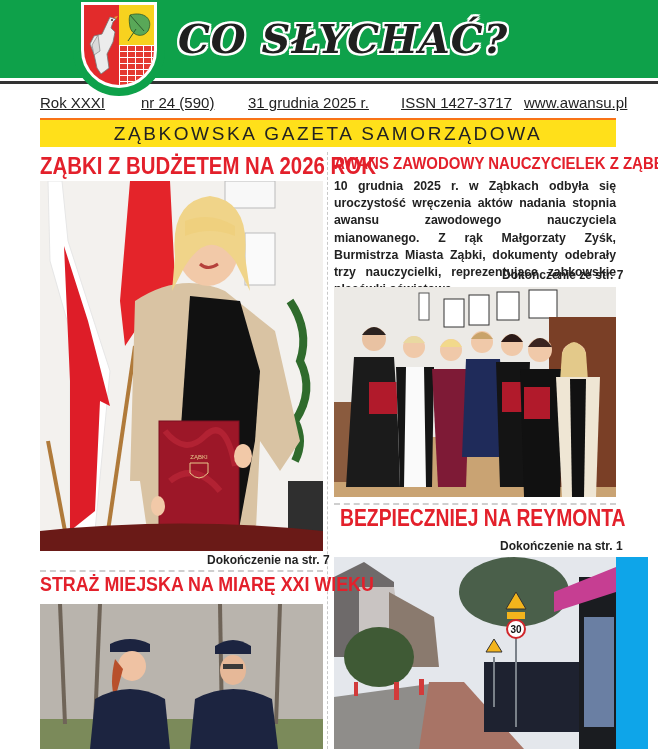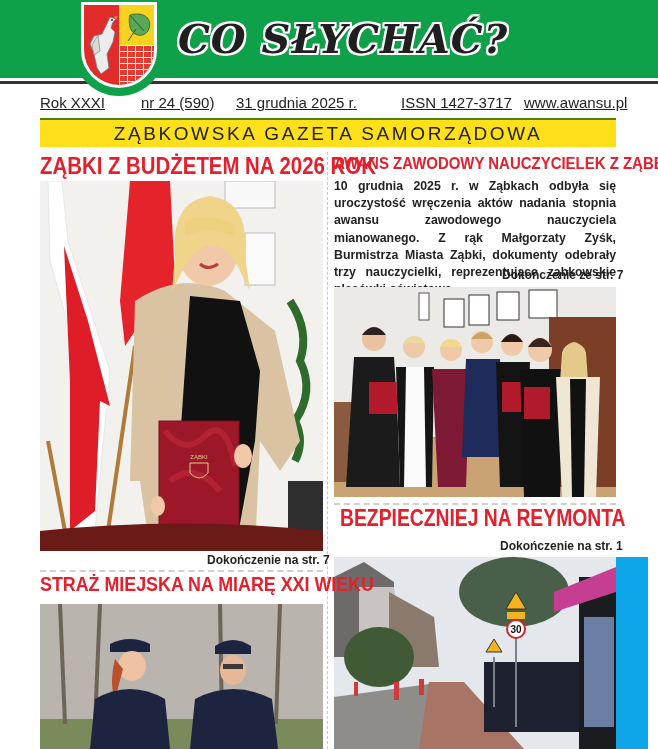--- a/index.html
+++ b/index.html
@@ -28,21 +28,21 @@
     font-family: "DejaVu Serif", serif; font-style: italic; font-weight: bold;
     font-size: 40px; line-height: 70px; color: #1f1f1f; letter-spacing: 1px;
     text-shadow: 2px 0 0 #fff, -2px 0 0 #fff, 0 2px 0 #fff, 0 -2px 0 #fff,
                  2px 2px 0 #fff, -2px -2px 0 #fff, 2px -2px 0 #fff, -2px 2px 0 #fff; }
 
   .infobar { position: absolute; left: 40px; top: 94px; width: 578px; height: 20px;
     font-size: 15px; color: #222; }
   .infobar span { position: absolute; top: 0; white-space: nowrap; text-decoration: underline; }
 
   .band { position: absolute; left: 40px; top: 118px; width: 576px; height: 29px;
-    background: #ffe01a; border-top: 2px solid #4d7c0f; text-align: center;
+    background: #ffe01a; border-top: 2px solid #f97316; text-align: center;
     font-size: 19px; line-height: 27px; letter-spacing: 2.6px; color: #222; }
 
   .headline { position: absolute; color: #e3202b; font-family: "Liberation Sans", sans-serif;
     font-weight: bold; white-space: nowrap; transform-origin: left top; }
   .h1 { left: 40px; top: 152px; font-size: 24px; transform: scaleX(0.85); }
   .h2 { left: 334px; top: 154px; font-size: 17px; transform: scaleX(0.88); }
   .h3 { left: 340px; top: 505px; font-size: 23px; transform: scaleX(0.84); }
   .h4 { left: 40px; top: 572px; font-size: 21px; transform: scaleX(0.85); }
 
   .col-divider { position: absolute; left: 327px; top: 152px; width: 0; height: 597px;
@@ -89,21 +89,21 @@
       <path d="M6 4 L20 20 M4 30 L12 18" stroke="#2d5b2d" stroke-width="1" fill="none"></path>
     </svg>
   </div>
 </div>
 
 <div class="title">CO SŁYCHAĆ?</div>
 
 <div class="infobar">
   <span style="left:0">Rok XXXI</span>
   <span style="left:101px">nr 24 (590)</span>
-  <span style="left:196px">31 grudnia 2025 r.</span>
+  <span style="left:208px">31 grudnia 2025 r.</span>
   <span style="left:361px">ISSN 1427-3717</span>
   <span style="left:484px">www.awansu.pl</span>
 </div>
 
 <div class="band">ZĄBKOWSKA GAZETA SAMORZĄDOWA</div>
 
 <div class="col-divider"></div>
 
 <div class="headline h1">ZĄBKI Z BUDŻETEM NA 2026 ROK</div>
 <div class="photo p1">

